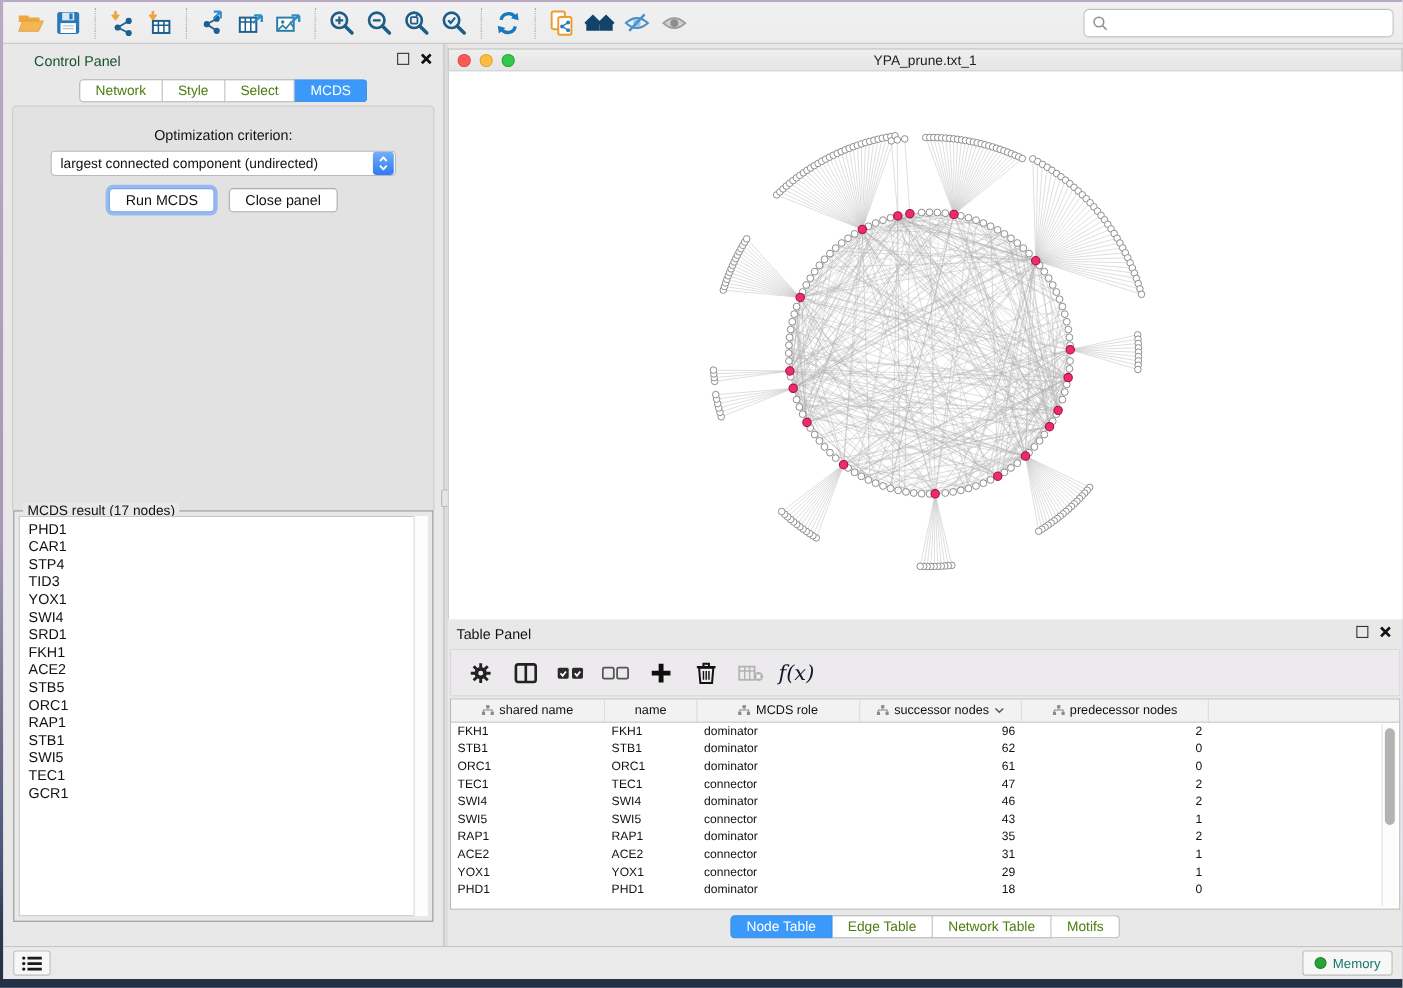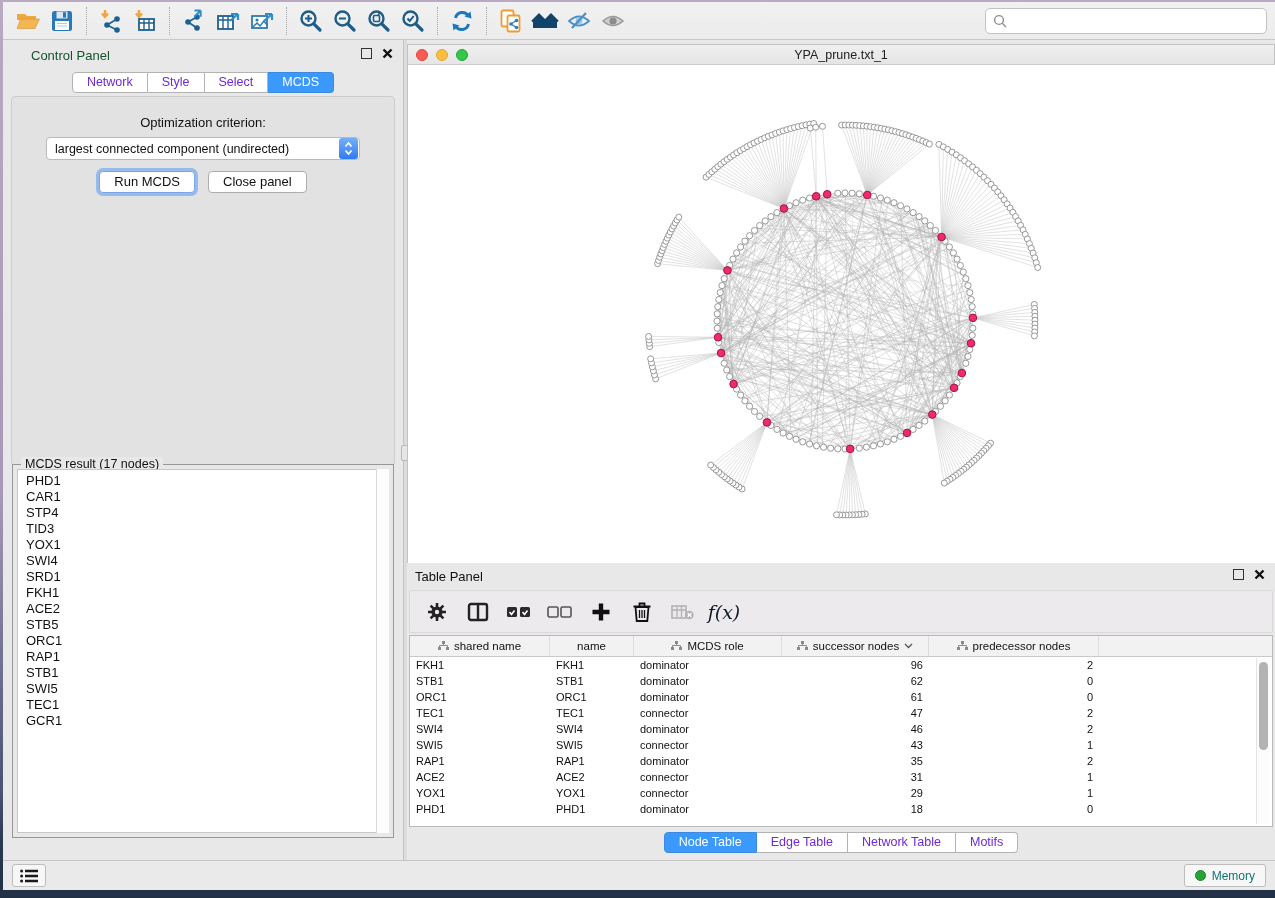--- a/index.html
+++ b/index.html
@@ -29,21 +29,21 @@
   
   .left-panel { width:400px; flex:0 0 400px; position:relative; background:#e9e8e9; }
   .panel-head { position:absolute; left:0; right:0; top:0; height:28px; }
   .panel-title { position:absolute; left:10px; top:8px; font-size:13px; color:#14532d;margin-left:18px; }
   .panel-icons { position:absolute; right:10px; top:8px; display:flex; gap:10px; align-items:center; }
   .float-ic { width:11px; height:11px; border:1.6px solid #333; background:transparent; }
   .close-ic svg { display:block; }
 
   .ctabs { position:absolute; top:32px; left:0; right:0; display:flex; justify-content:center; }
   .tab { height:21px; line-height:19px; font-size:12.5px; padding:0 14px; background:#fff;
-    border:1px solid #b3b3b3; border-left:none; color:#6d28d9; text-align:center; }
+    border:1px solid #b3b3b3; border-left:none; color:#4d7c0f; text-align:center; }
   .tab:first-child { border-left:1px solid #b3b3b3; border-radius:4px 0 0 4px; }
   .tab:last-child { border-radius:0 4px 4px 0; }
   .tab.sel { background:#3b99fc; color:#fff; border-color:#3b8ae0; }
 
   .mcds-box { position:absolute; left:8px; right:8px; top:56px; height:370px;
     background:#e3e2e3; border:1px solid #cecdce; border-radius:4px; }
   .opt-label { text-align:center; margin-top:18px; font-size:13px; color:#111; }
   .dropdown { position:absolute; left:34px; right:34px; top:40px; height:23px; background:#fff;
     border:1px solid #b9b9b9; border-radius:4px; display:flex; align-items:center; }
   .dropdown .val { flex:1; font-size:12.5px; padding-left:8px; color:#111; white-space:nowrap; overflow:hidden; }

